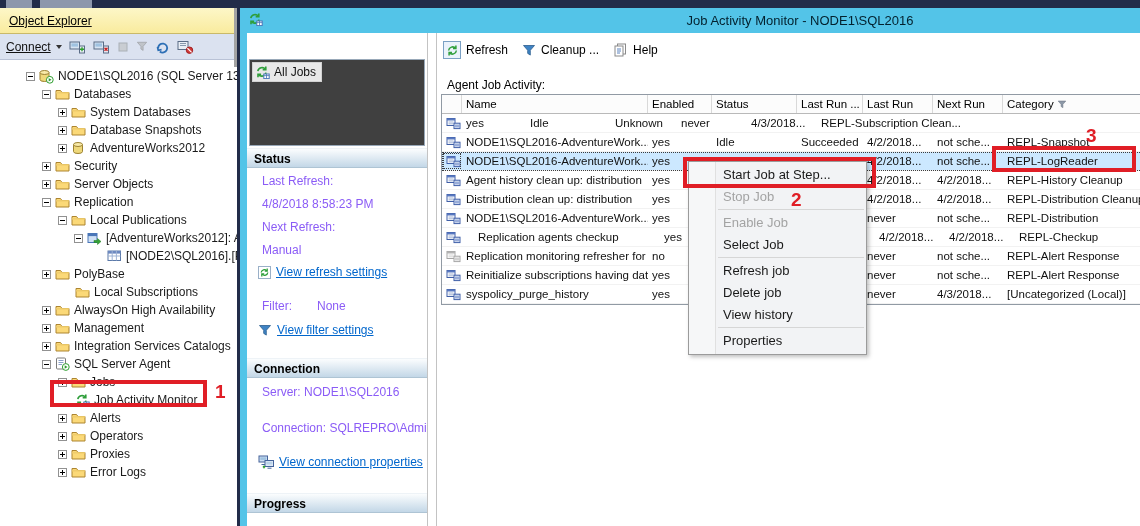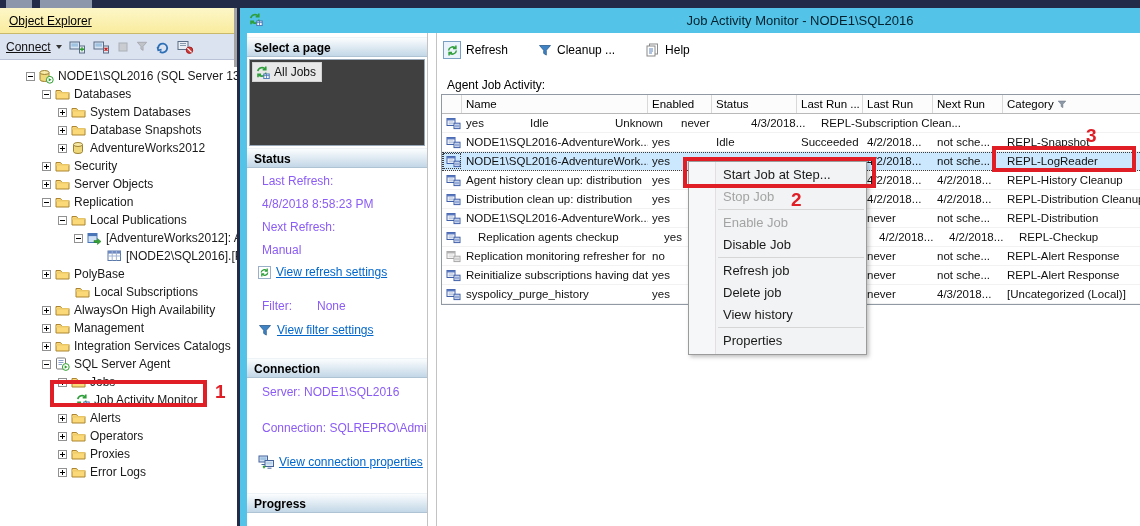--- a/index.html
+++ b/index.html
@@ -38,21 +38,21 @@
   #listbox{position:absolute;left:2px;top:26px;width:176px;height:87px;border:1px solid #98a8b8;background:#404040;}
   #alljobs{margin:2px;height:20px;display:flex;align-items:center;gap:4px;background:#e8e8e8;border:1px solid #d2d2d2;padding-left:2px;width:70px;}
   .pane-text{position:absolute;left:15px;white-space:nowrap;color:#8b5cf6;}
   .pane-link{position:absolute;left:11px;display:flex;align-items:center;gap:5px;white-space:nowrap;}
   .pane-link a{color:var(--link);text-decoration:underline;}
   .clip{max-width:165px;overflow:hidden;}
   
   #strip{position:absolute;left:427px;top:33px;width:10px;height:493px;background:#fff;border-left:1px solid #c3c3c3;border-right:1px solid #c3c3c3;}
   
   #main{position:absolute;left:437px;top:33px;width:703px;height:493px;background:#fff;}
-  #main-toolbar{position:absolute;left:6px;top:6px;height:22px;display:flex;align-items:center;gap:30px;}
+  #main-toolbar{position:absolute;left:6px;top:6px;height:22px;display:flex;align-items:center;gap:14px;}
   #main-toolbar .tb-item{display:flex;align-items:center;gap:5px;font-size:12px;color:#000;}
   .tbico-box{width:18px;height:18px;border:1px solid #7aa0c4;background:#eaf2fb;display:inline-flex;align-items:center;justify-content:center;}
   #grid-label{position:absolute;left:10px;top:45px;color:#000;}
   
   #grid{position:absolute;left:4px;top:61px;width:706px;border:1px solid #919aa4;background:#fff;}
   .g-row{display:flex;height:19px;line-height:18px;font-size:11.5px;white-space:nowrap;}
   .g-head{border-bottom:1px solid #b9b9b9;background:#fcfcfc;}
   .g-head .g-cell{border-right:1px solid #d9d9d9;color:#000;}
   .g-cell{padding:0 0 0 4px;overflow:hidden;flex:none;display:flex;align-items:center;gap:3px;}
   .g-body .g-row{border-bottom:1px solid #f2f2f2;}
@@ -418,21 +418,20 @@
         <path d="M3,12.3 v-3.1 h3.1" fill="none" stroke="#2e9e3a" stroke-width="1.6"></path>
         <rect x="8.8" y="9" width="5.4" height="4.6" fill="#fff" stroke="#4a76b8"></rect>
         <path d="M8.8,10.6 h5.4 M11.5,9 v4.6" stroke="#4a76b8" stroke-width="0.8"></path>
       </svg>
     </span>
   <div id="dlg-border"></div>
 
   <div id="dlg-body">
 
     <div id="pane">
-      <div class="sect-head" style="top:4px">Select a page</div>
       <div id="listbox">
         <div id="alljobs">
           <span class="icon" id="alljobs-ic">
               <svg width="15" height="14" viewBox="0 0 15 14">
                 <path d="M2.8,6.2 a4.3,4.3 0 0 1 7.6,-1.9" fill="none" stroke="#2e9e3a" stroke-width="1.6"></path>
                 <path d="M10.8,1.6 v3.1 h-3.1" fill="none" stroke="#2e9e3a" stroke-width="1.6"></path>
                 <path d="M11,7.6 a4.3,4.3 0 0 1 -7.6,1.9" fill="none" stroke="#2e9e3a" stroke-width="1.6"></path>
                 <path d="M3,12.3 v-3.1 h3.1" fill="none" stroke="#2e9e3a" stroke-width="1.6"></path>
                 <rect x="8.8" y="9" width="5.4" height="4.6" fill="#fff" stroke="#4a76b8"></rect>
                 <path d="M8.8,10.6 h5.4 M11.5,9 v4.6" stroke="#4a76b8" stroke-width="0.8"></path>
@@ -897,21 +896,21 @@
           </div>
         </div>
     </div>
   </div>
 
   <div id="menu">
       <div class="m-item"><span>Start Job at Step...</span></div>
       <div class="m-item disabled"><span>Stop Job</span></div>
       <div class="m-sep"></div>
       <div class="m-item disabled"><span>Enable Job</span></div>
-      <div class="m-item"><span>Disable Job</span></div>
+      <div class="m-item"><span>Select Job</span></div>
       <div class="m-sep"></div>
       <div class="m-item"><span>Refresh job</span></div>
       <div class="m-item"><span>Delete job</span></div>
       <div class="m-item"><span>View history</span></div>
       <div class="m-sep"></div>
       <div class="m-item"><span>Properties</span></div>
     </div>
 
   <div class="ann-box" id="ab1"></div>
   <div class="ann-box" id="ab2"></div>

